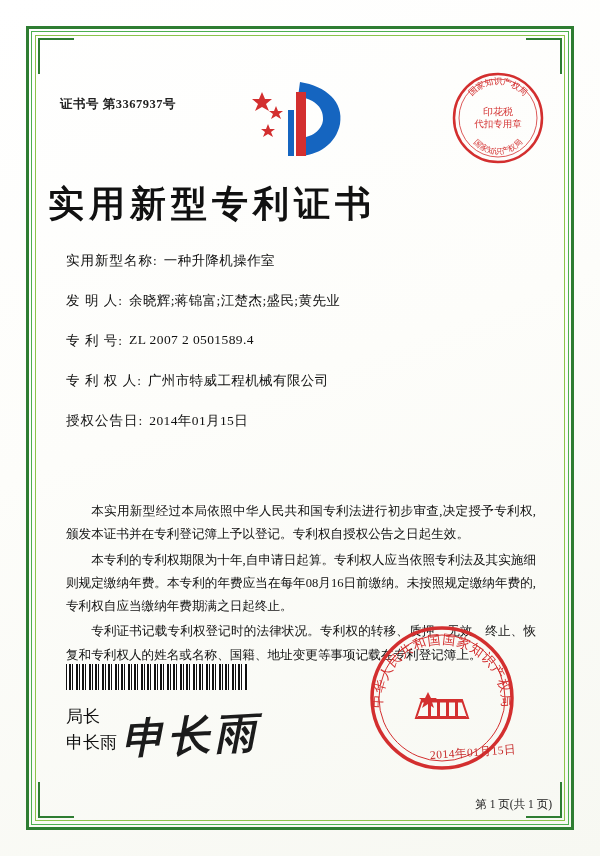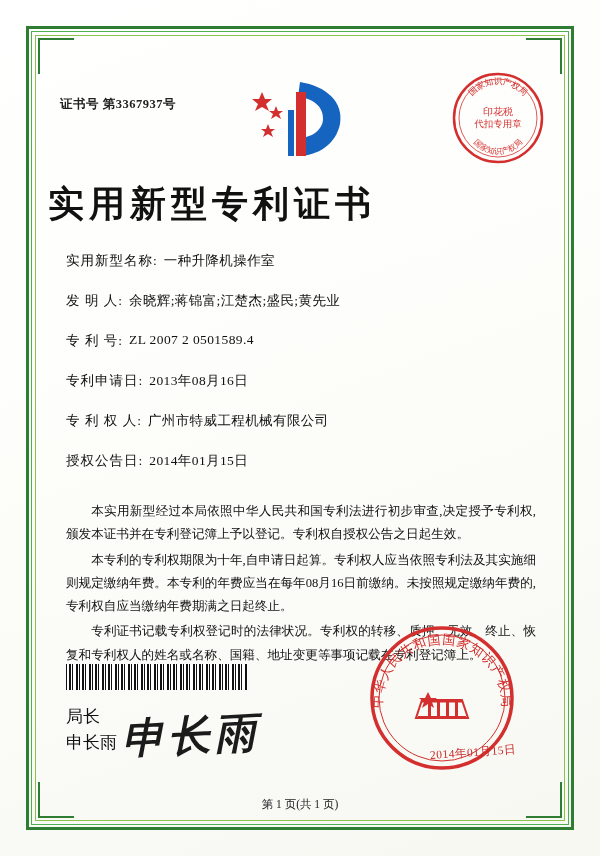--- a/index.html
+++ b/index.html
@@ -205,21 +205,21 @@
     color: #c62828;
     letter-spacing: 0.5px;
     transform: rotate(-4deg);
   }
 
   .page-footer {
     position: absolute;
     left: 0;
     right: 0;
     bottom: -4px;
-    text-align: center;
+    text-align: right;
     font-size: 11.5px;
     color: #222;
   }
 </style>
 </head>
 <body>
 
 <div class="certificate">
 
   <div class="frame-outer"></div>
@@ -269,24 +269,20 @@
         <span class="field-label">实用新型名称:</span>
         <span class="field-value">一种升降机操作室</span>
       </div>
       <div class="field-row">
         <span class="field-label">发 明 人:</span>
         <span class="field-value">余晓辉;蒋锦富;江楚杰;盛民;黄先业</span>
       </div>
       <div class="field-row">
         <span class="field-label">专 利 号:</span>
         <span class="field-value">ZL 2007 2 0501589.4</span>
-      </div>
-      <div class="field-row">
-        <span class="field-label">专利申请日:</span>
-        <span class="field-value">2013年08月16日</span>
       </div>
       <div class="field-row">
         <span class="field-label">专 利 权 人:</span>
         <span class="field-value">广州市特威工程机械有限公司</span>
       </div>
       <div class="field-row">
         <span class="field-label">授权公告日:</span>
         <span class="field-value">2014年01月15日</span>
       </div>
     </div>

